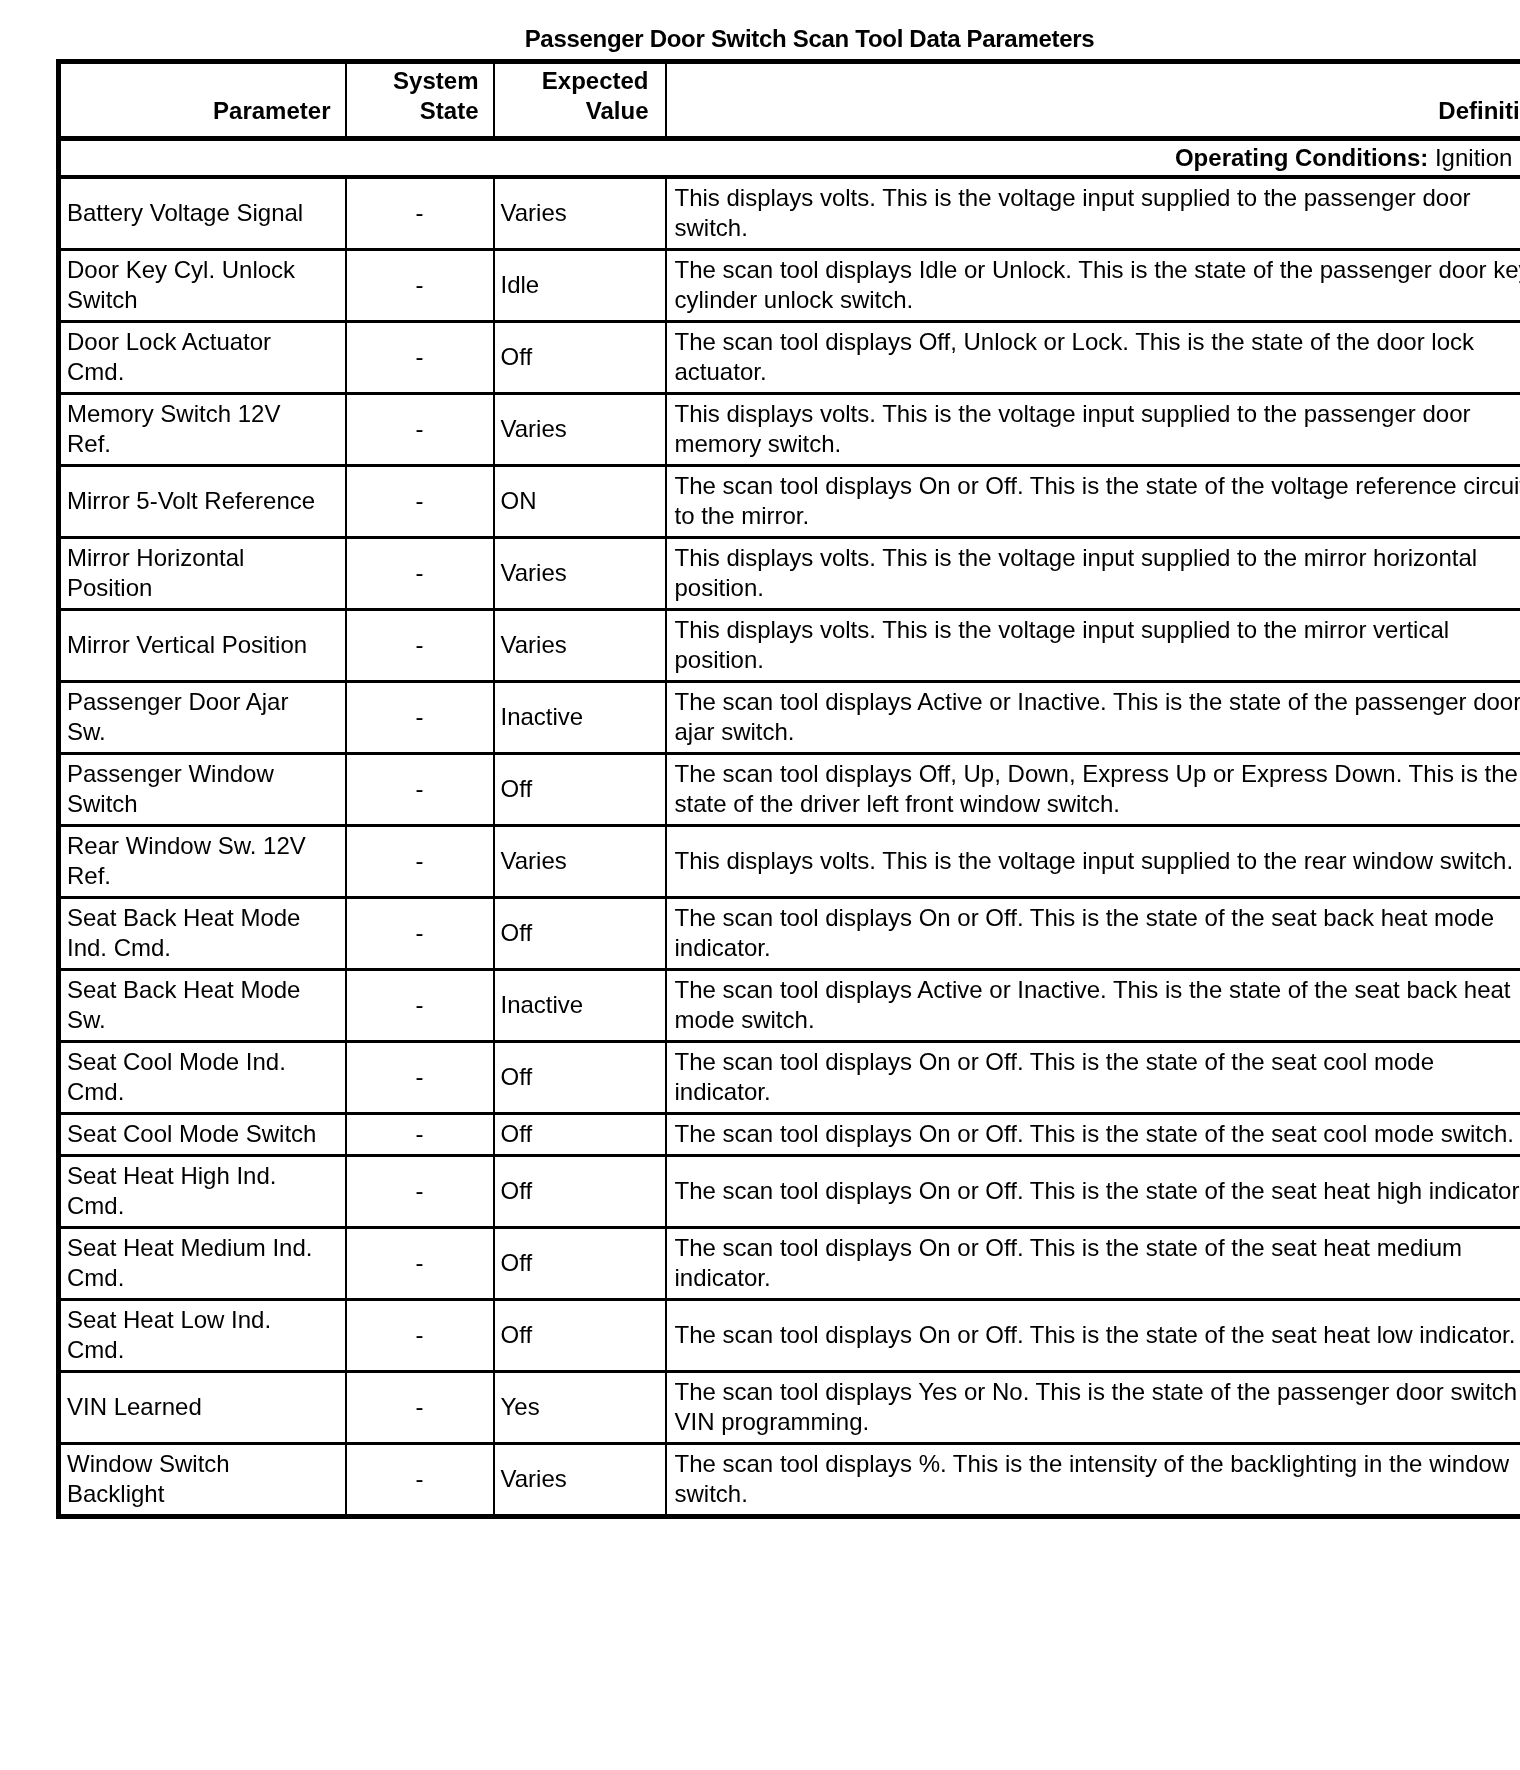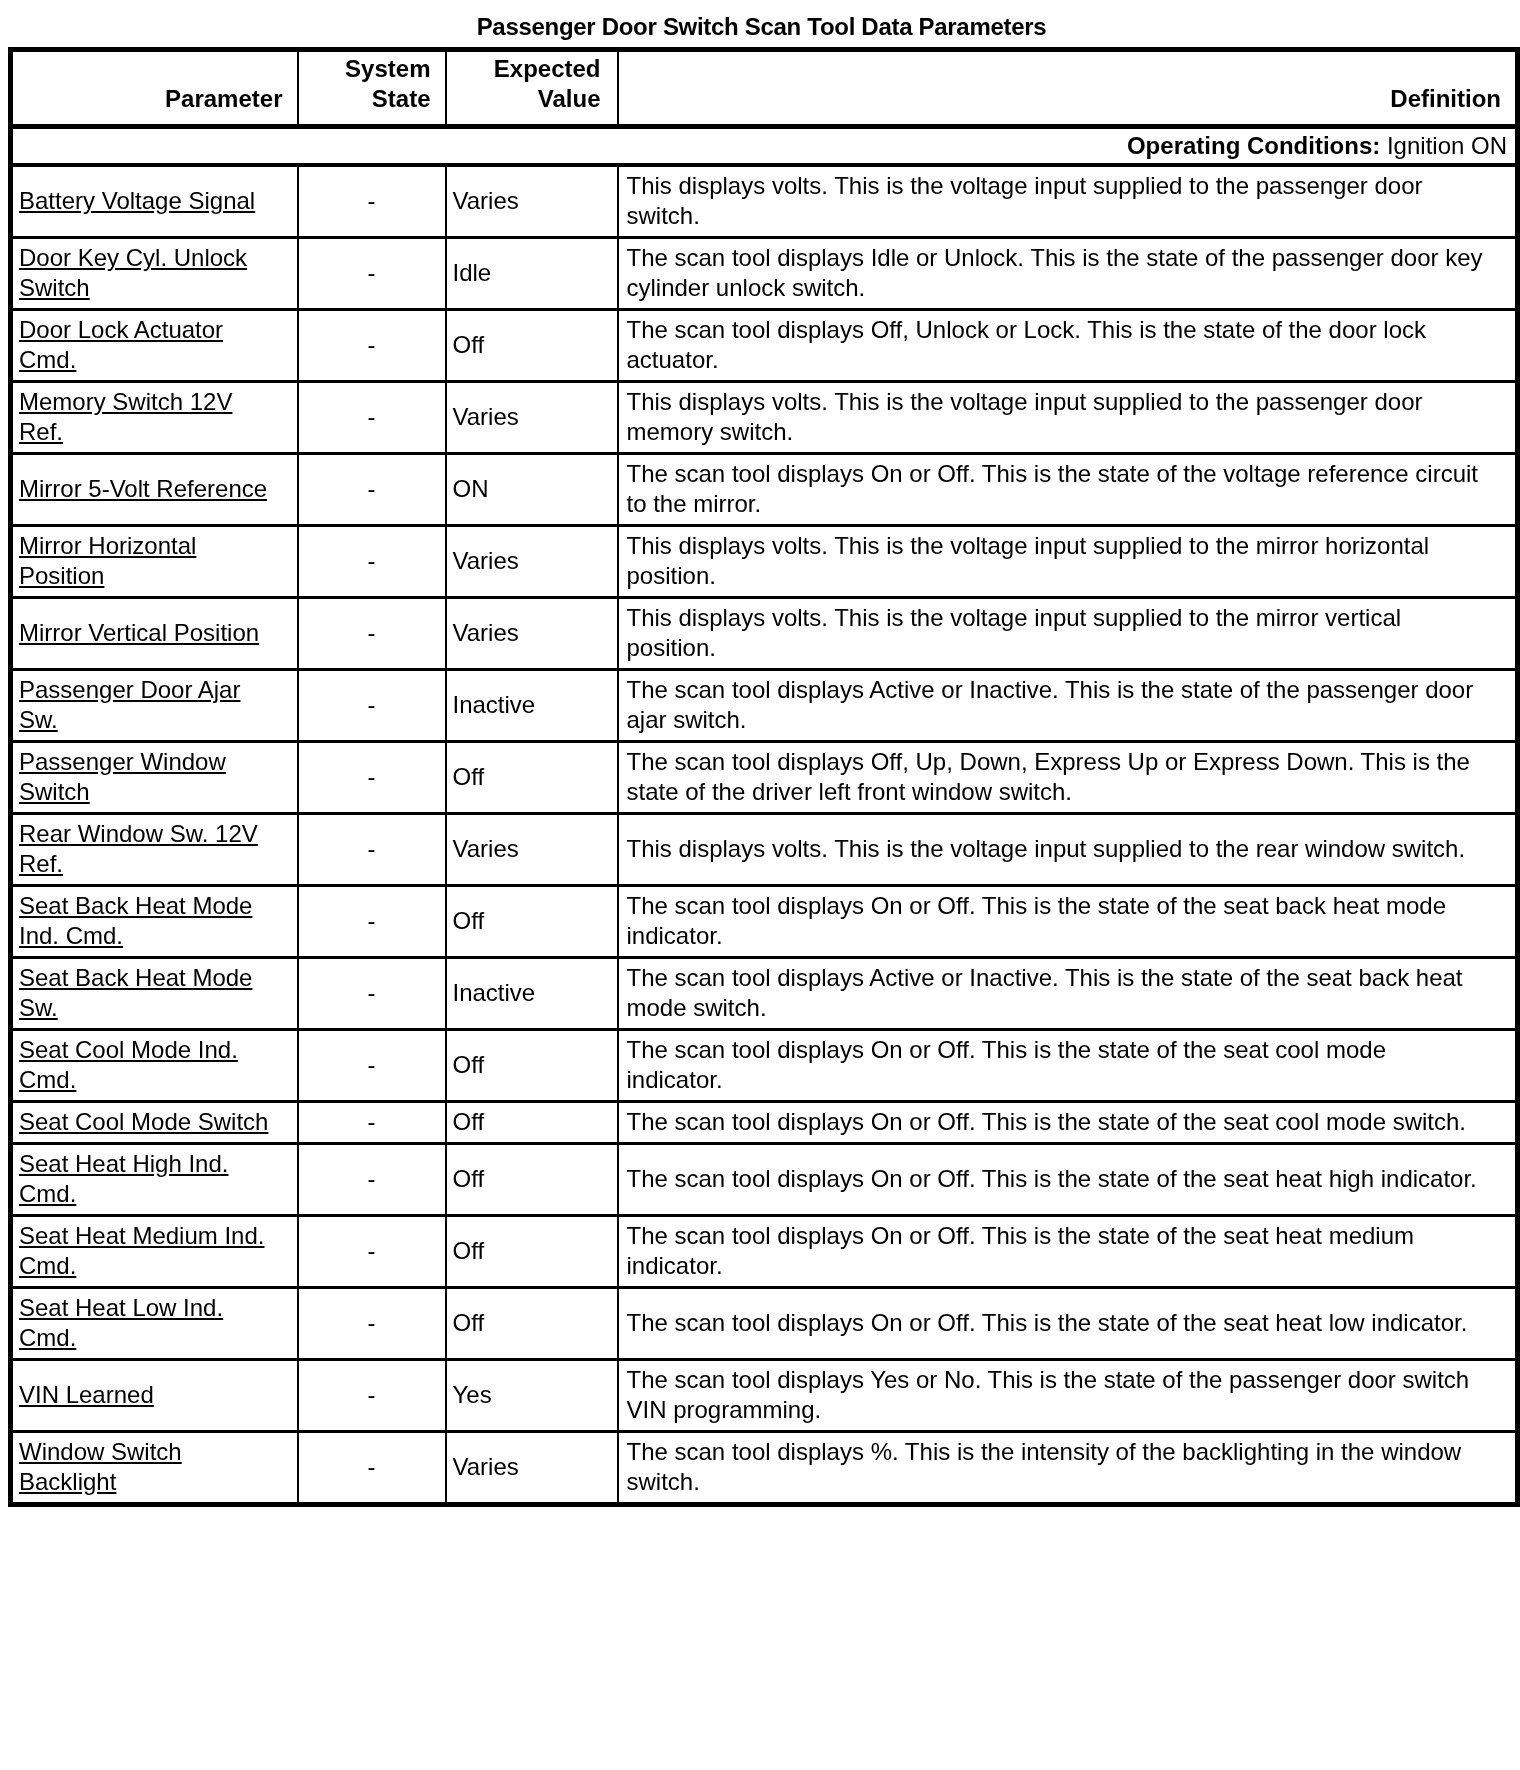--- a/index.html
+++ b/index.html
@@ -6,21 +6,22 @@
     margin: 0;
     padding: 0;
     background: #ffffff;
     color: #000000;
     font-family: "Liberation Sans", sans-serif;
     font-size: 24px;
   }
   .page {
     width: 1384px;
     box-sizing: border-box;
-    padding: 12px 5px 0 8px;
+    padding: 24px 5px 0 8px;
+    margin-left: 48px;
   }
   .title {
     width: 1507px;
     text-align: center;
     font-weight: bold;
     font-size: 24px;
     line-height: 30px;
     margin-bottom: 5px;
     letter-spacing: -0.3px;
   }
@@ -57,21 +58,21 @@
   }
   tr.opcond .b { font-weight: bold; }
 
   tbody td {
     vertical-align: middle;
     line-height: 30px;
     padding: 4px 6px 5px 6px;
     border-top-width: 3px;
     border-bottom-width: 3px;
   }
-  tbody td.c-param { padding: 4px 26px 5px 6px; text-decoration: underline; }
+  tbody td.c-param { padding: 4px 26px 5px 6px; }
   tbody td.c-state { text-align: center; }
   tbody td.c-value { text-align: left; }
   tbody td.c-def   { padding: 4px 28px 5px 8px; }
 </style>
 </head>
 <body>
 
 <div class="page">
   <div class="title">Passenger Door Switch Scan Tool Data Parameters</div>
 

